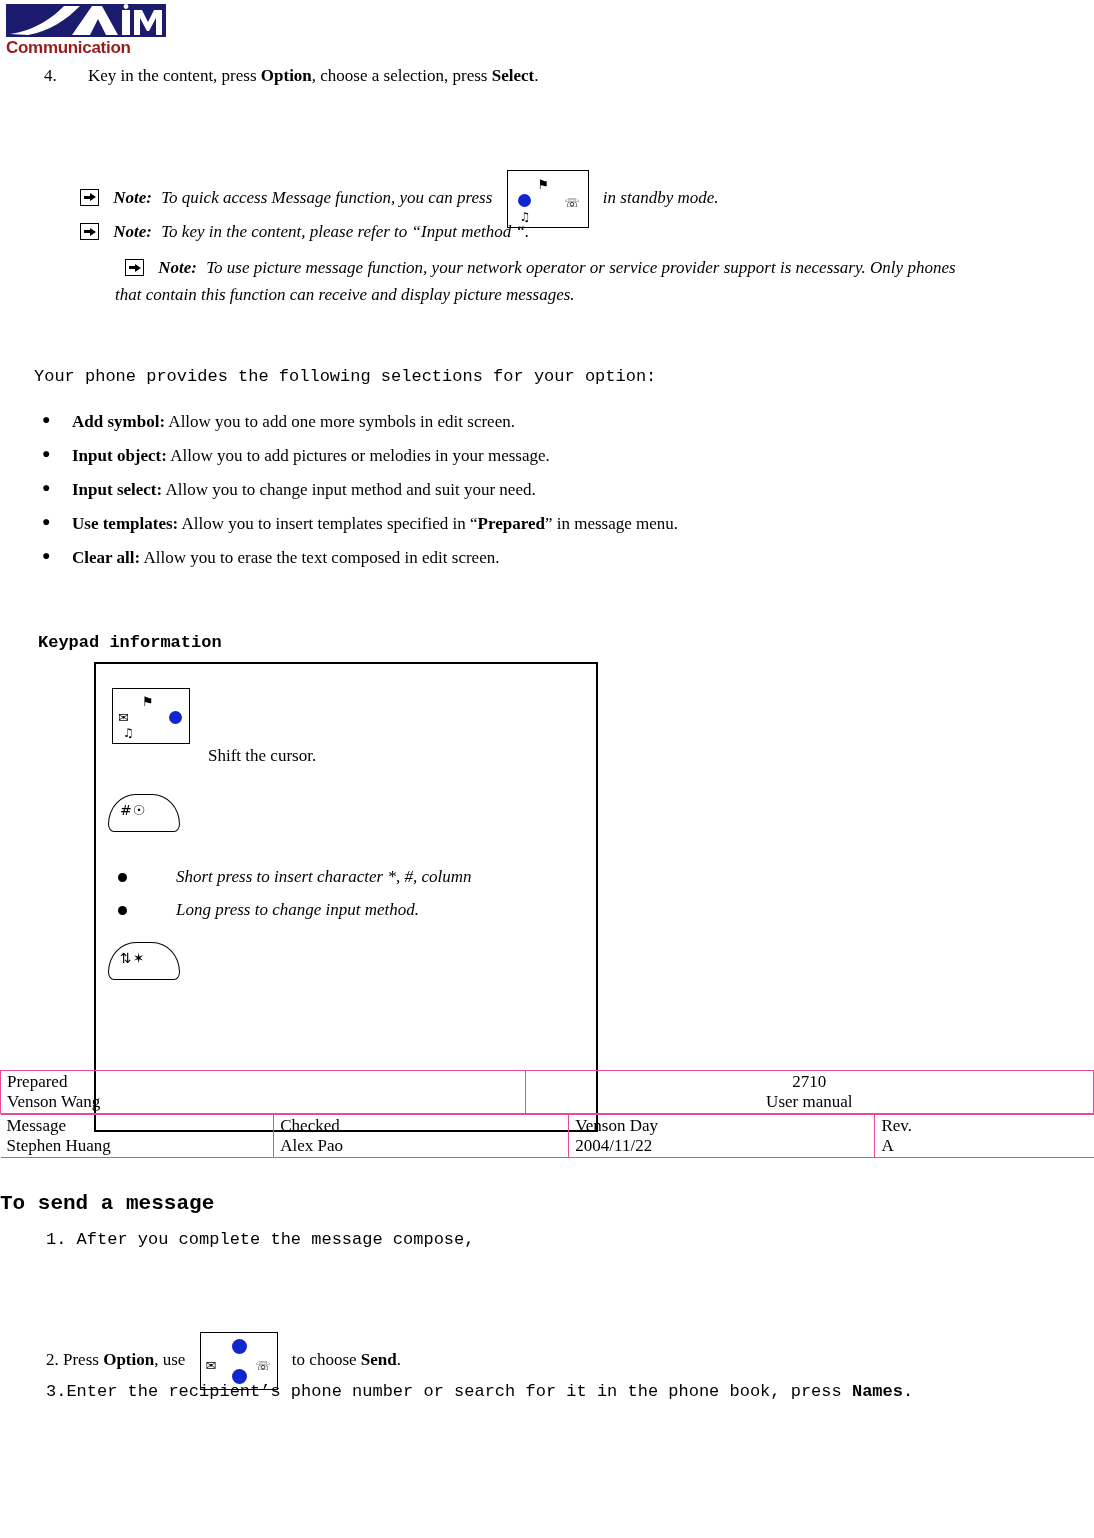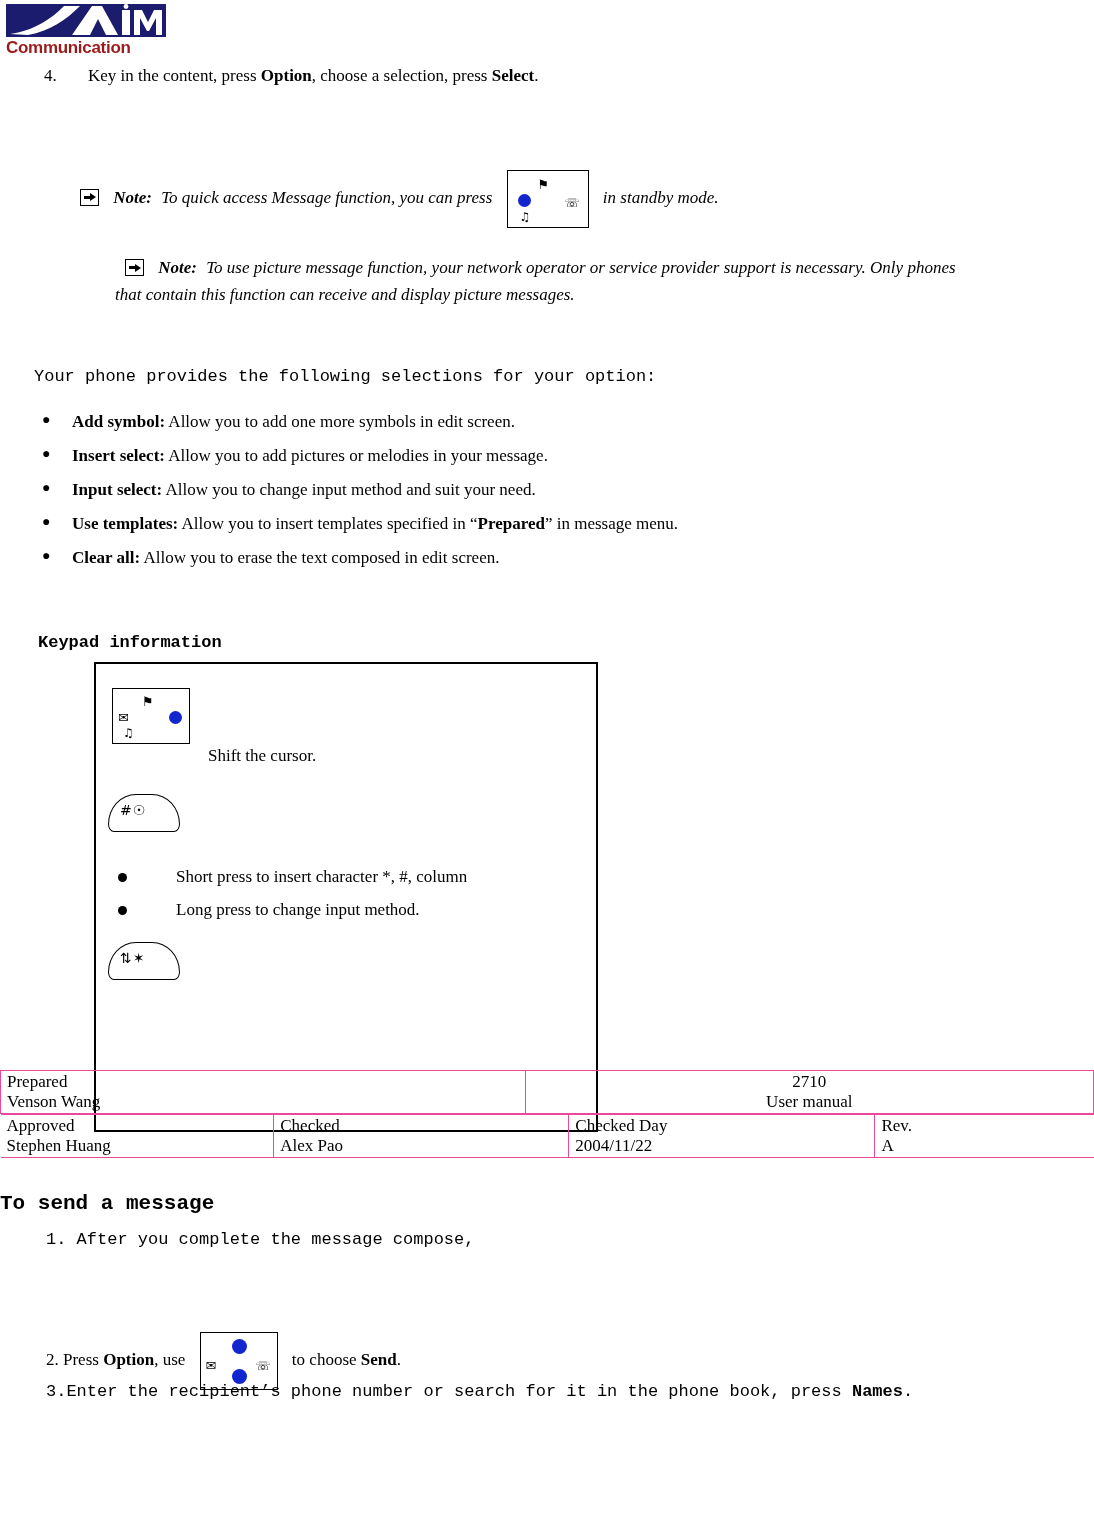--- a/index.html
+++ b/index.html
@@ -141,21 +141,21 @@
     position: absolute;
     left: 94px;
     top: 662px;
     width: 504px;
     height: 470px;
     border: 2px solid #000;
     box-sizing: border-box;
     background: #fff;
   }
   .dotlist { position: absolute; }
-  .dotlist .row { position: relative; margin-bottom: 13px; }
+  .dotlist .row { position: relative; margin-bottom: 13px; font-style: italic; }
   .dotlist .row .d {
     position: absolute;
     left: 0;
     top: 6px;
     width: 9px;
     height: 9px;
     border-radius: 50%;
     background: #000;
   }
   .dotlist .row .l { margin-left: 58px; }
@@ -228,20 +228,25 @@
     <i style="margin-left:5px;">To quick access Message function, you can press</i>
     <span class="keybox" style="width:82px;height:58px;margin:0 10px;vertical-align:middle;">
       <span class="glyph" style="left:30px; top:7px; font-size:13px;">⚑</span>
       <span class="dot" style="left:10px; top:23px; width:13px; height:13px;"></span>
       <span class="glyph" style="left:57px; top:26px; font-size:12px;">☏</span>
       <span class="glyph" style="left:12px; top:40px; font-size:12px;">♫</span>
     </span>
     <i>in standby mode.</i>
   </div>
 
+  <div class="note-row" style="left:80px; top:222px;">
+    <span class="note-icon"></span>
+    <b class="i" style="margin-left:10px;">Note:</b>
+    <i style="margin-left:5px;">To key in the content, please refer to “Input method “.</i>
+  </div>
 
   <div class="wrap" style="left:80px; top:258px; width:1000px;">
     <div style="position:relative;padding-left:45px;">
       <span class="note-icon"></span>
       <b class="i" style="margin-left:10px;">Note:</b>
       <i style="margin-left:5px;">To use picture message function, your network operator or service provider support is necessary. Only phones</i>
     </div>
     <div style="margin-left:35px; margin-top:7px;">
       <i>that contain this function can receive and display picture messages.</i>
     </div>
@@ -249,21 +254,21 @@
 
   <div class="txt" style="left:34px; top:367px;">Your phone provides the following selections for your option:</div>
 
   <div class="bullets" style="top:412px;">
     <div class="bullet-row">
       <span class="bu">●</span>
       <span class="bt"><b>Add symbol:</b><span> Allow you to add one more symbols in edit screen.</span></span>
     </div>
     <div class="bullet-row">
       <span class="bu">●</span>
-      <span class="bt"><b>Insert select:</b><span> Allow you to add pictures or melodies in your message.</span></span>
+      <span class="bt"><b>Input object:</b><span> Allow you to add pictures or melodies in your message.</span></span>
     </div>
     <div class="bullet-row">
       <span class="bu">●</span>
       <span class="bt"><b>Input select:</b><span> Allow you to change input method and suit your need.</span></span>
     </div>
     <div class="bullet-row">
       <span class="bu">●</span>
       <span class="bt"><b>Use templates:</b><span> Allow you to insert templates specified in “</span><b>Prepared</b><span>” in message menu.</span></span>
     </div>
     <div class="bullet-row">
@@ -333,29 +338,29 @@
         <span class="ftline">2710</span>
         <span class="ftline">User manual</span>
       </td>
     </tr>
     <tr>
       <td style="padding:0; border:none;" colspan="2">
         <table style="width:100%; border-collapse:collapse;">
           <tbody>
                 <tr>
             <td style="width:25%; border-left:none;">
-              <span class="ftline">Approved</span>
+              <span class="ftline">Message</span>
               <span class="ftline">Stephen Huang</span>
             </td>
             <td style="width:27%;">
               <span class="ftline">Checked</span>
               <span class="ftline">Alex Pao</span>
             </td>
             <td style="width:28%;">
-              <span class="ftline">Checked Day</span>
+              <span class="ftline">Venson Day</span>
               <span class="ftline">2004/11/22</span>
             </td>
             <td style="width:20%; border-right:none;">
               <span class="ftline">Rev.</span>
               <span class="ftline">A</span>
             </td>
           </tr>
         </tbody>
             </table>
       </td>

